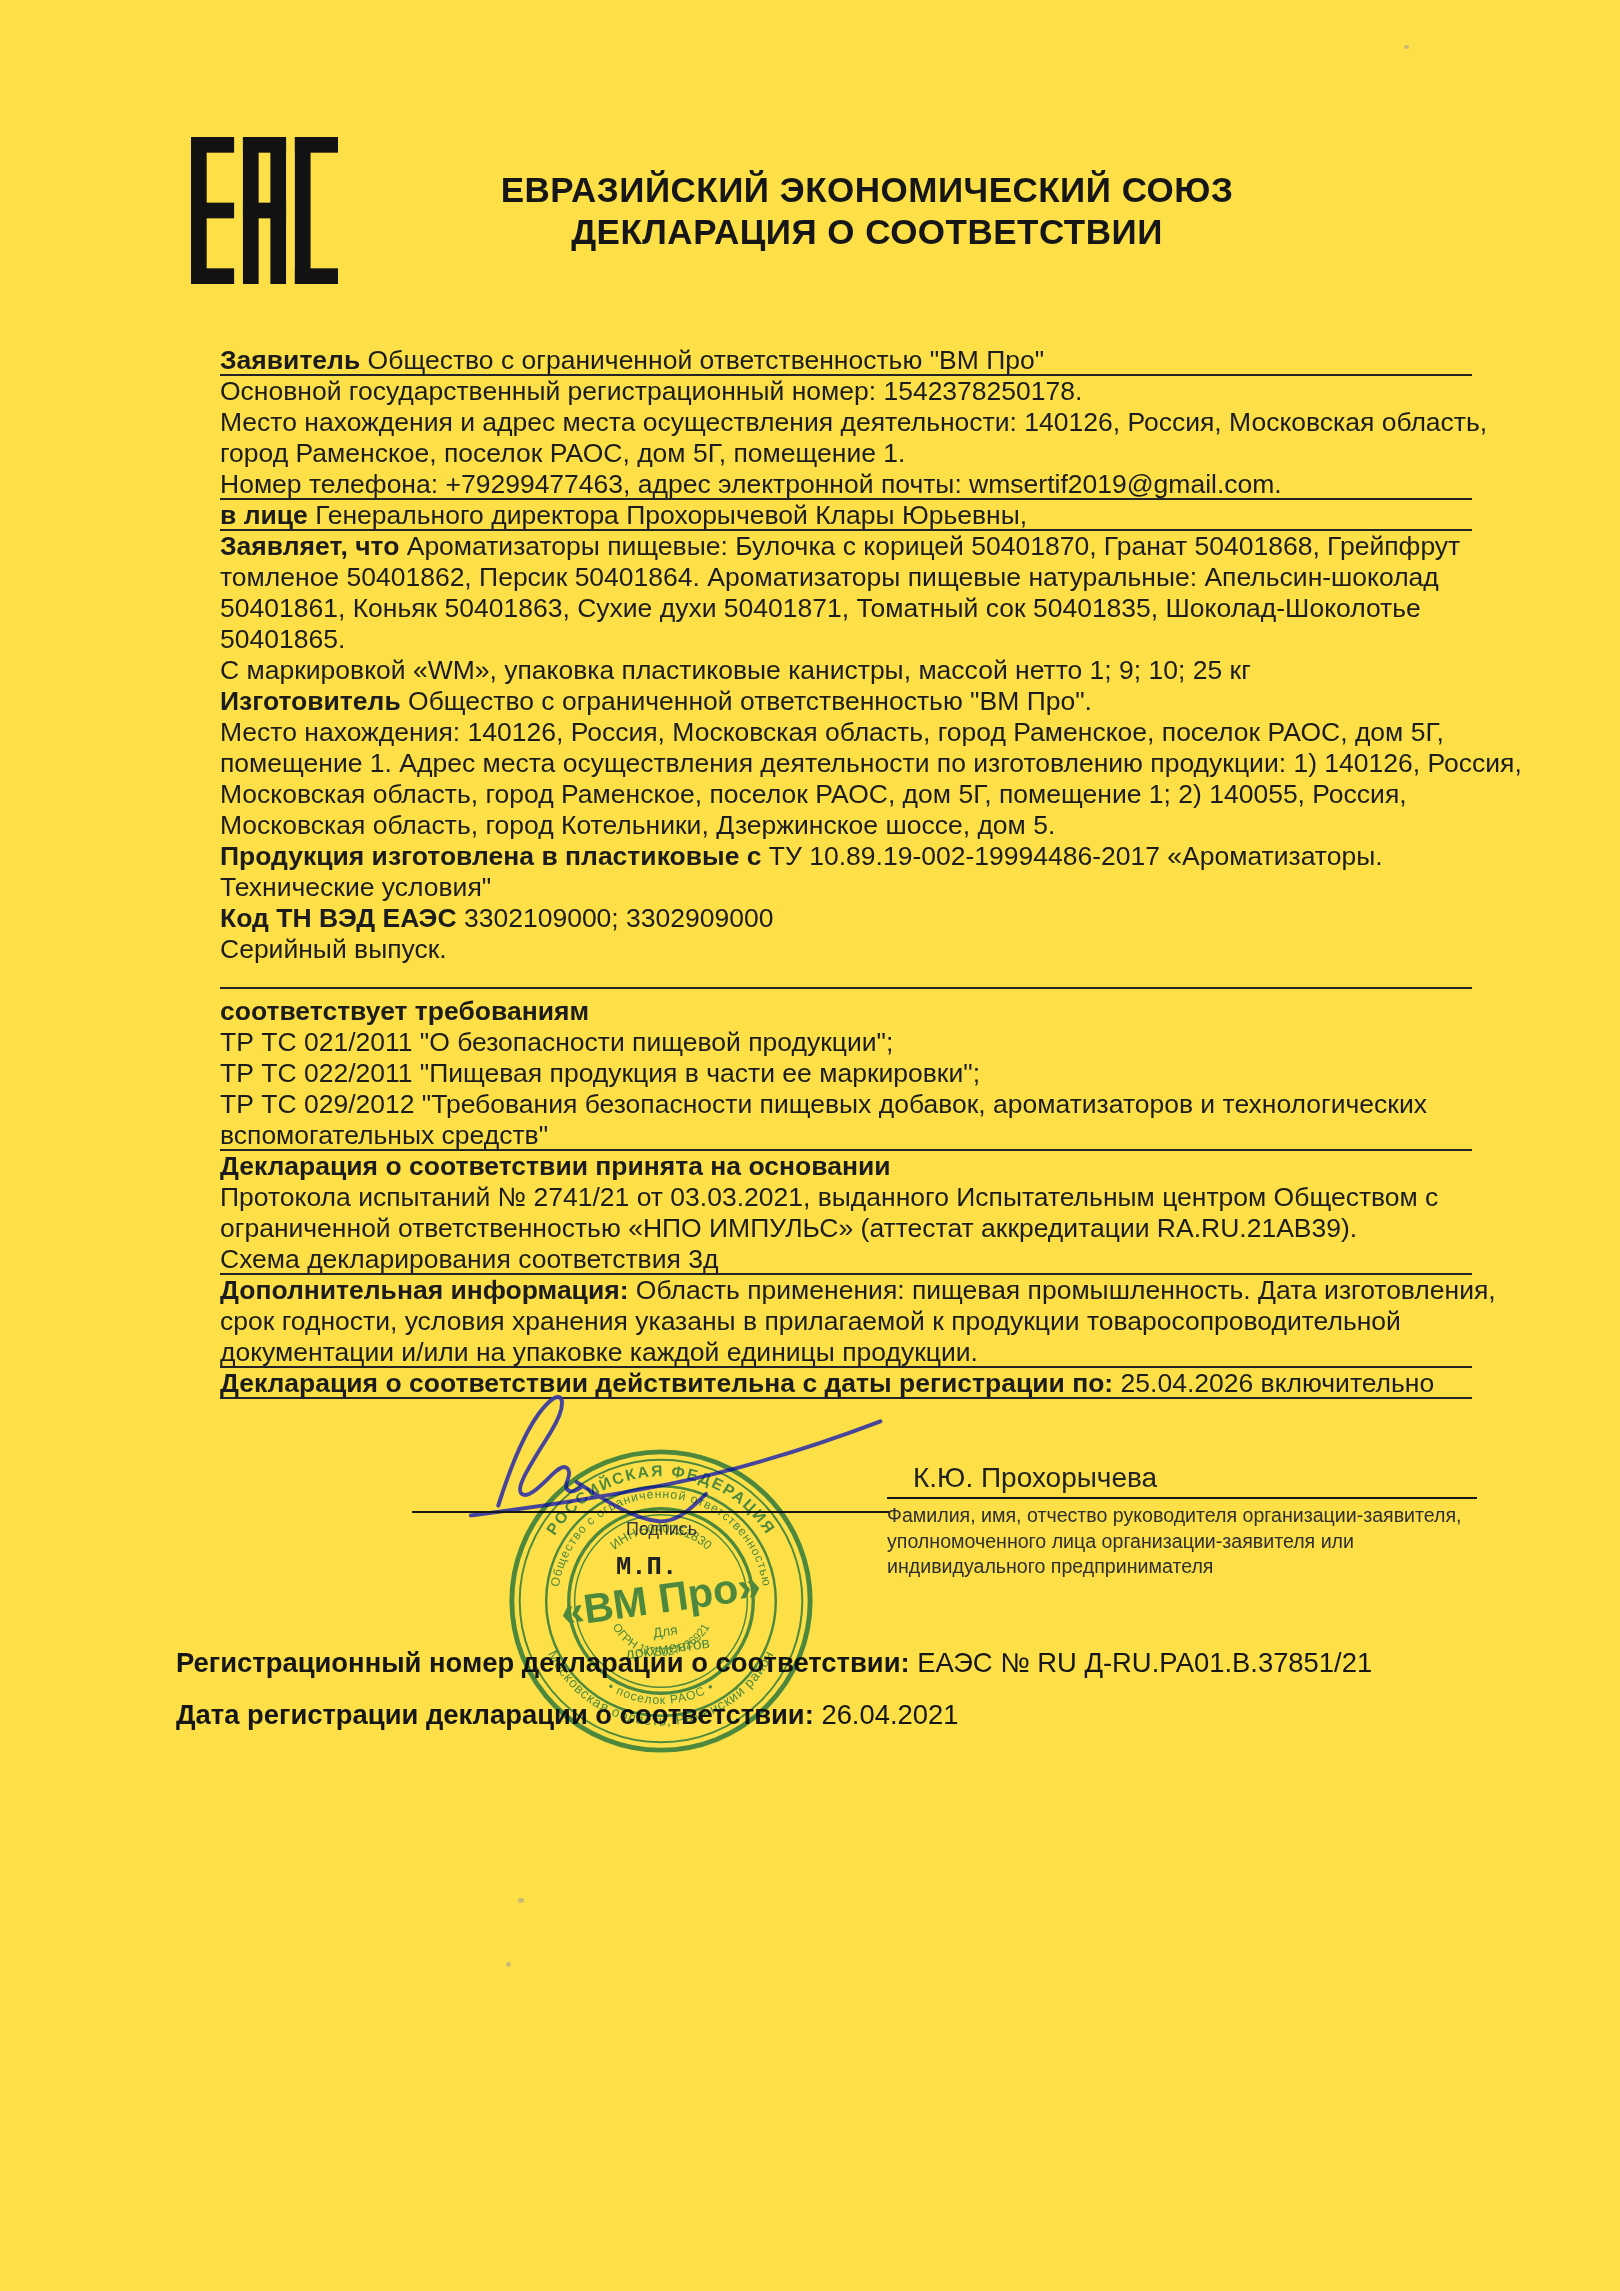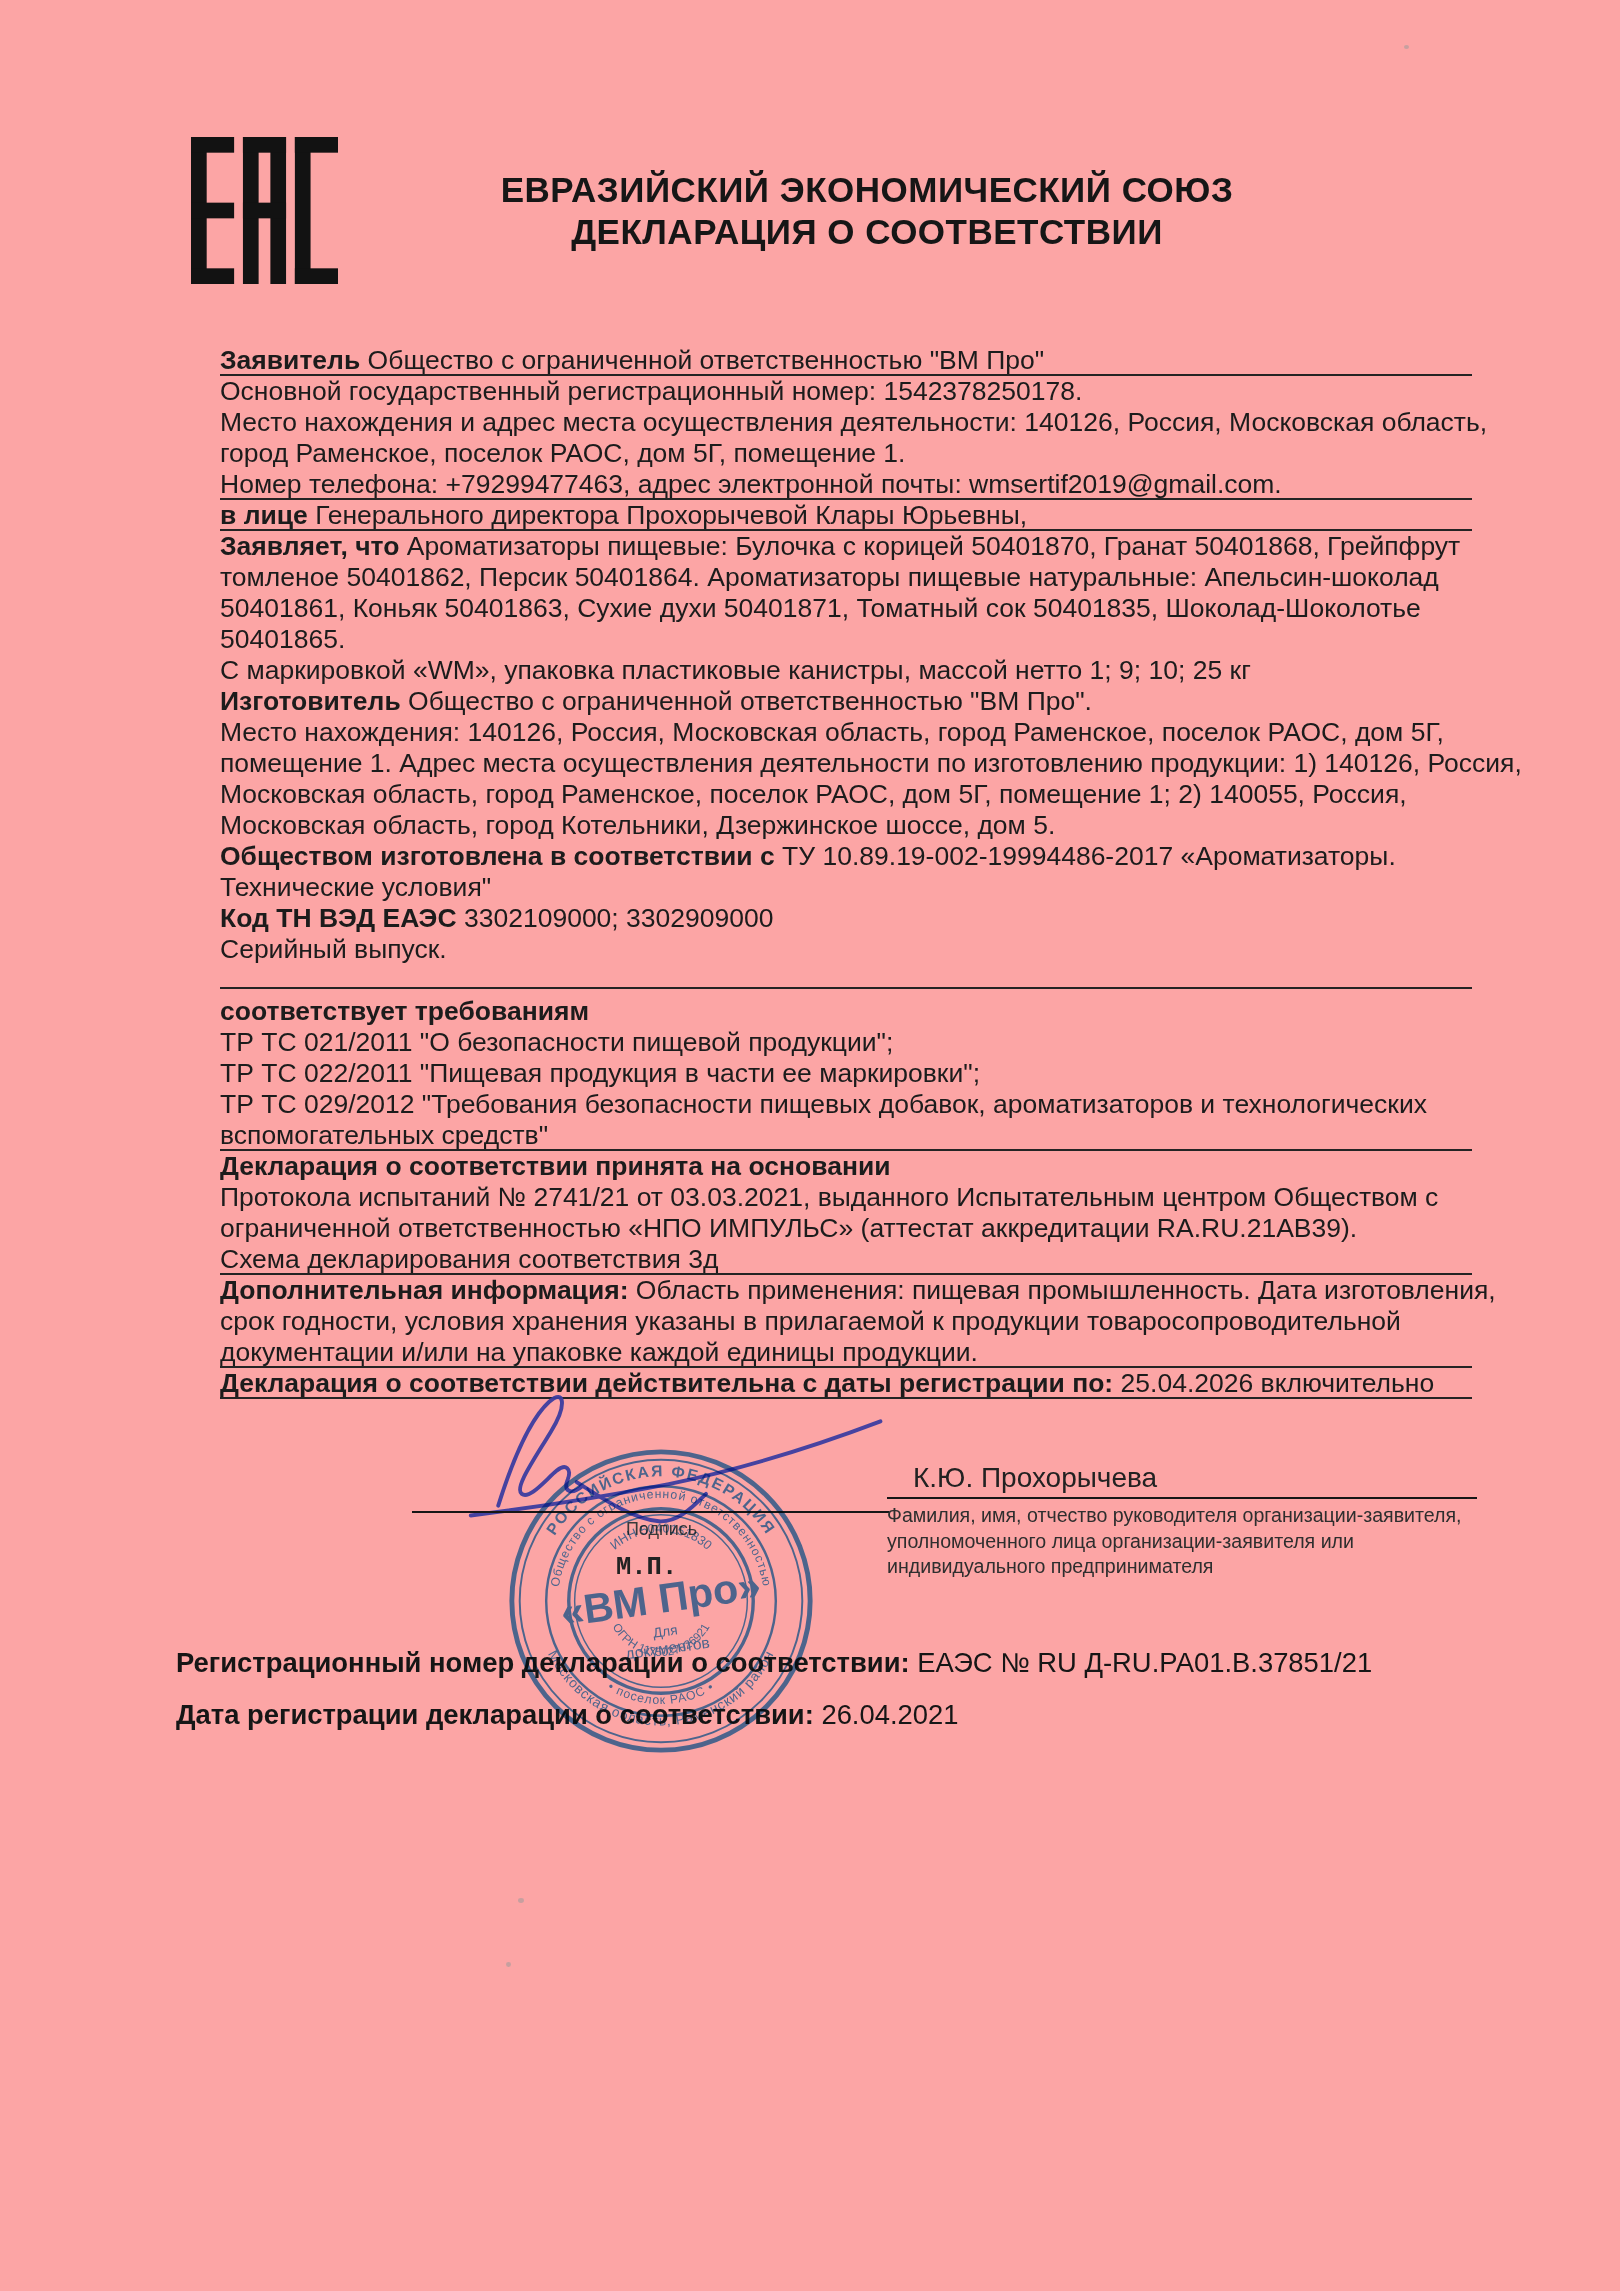--- a/index.html
+++ b/index.html
@@ -1,19 +1,19 @@
 <!DOCTYPE html>
 <html><head>
 <meta charset="utf-8">
 <style>
   html,body{margin:0;padding:0;background:#e8e8e8;}
   .page{
     position:relative;
     width:1620px;height:2292px;
-    background:#fca5a5;
+    background:#fde047;
     font-family:"Liberation Sans", sans-serif;
     color:#1c1c1c;
     overflow:hidden;
   }
   
   .eac-logo{position:absolute;left:191px;top:137px;width:147px;height:147px;}
   
   .header-title{
     position:absolute;left:475px;top:169px;width:784px;
     text-align:center;font-weight:bold;font-size:35px;line-height:42px;
@@ -90,21 +90,21 @@
       <div class="line"><span class="lbl">Заявляет, что</span><span> Ароматизаторы пищевые: Булочка с корицей  50401870, Гранат 50401868, Грейпфрут</span></div>
       <div class="line"><span>томленое 50401862, Персик 50401864.  Ароматизаторы пищевые натуральные:  Апельсин-шоколад</span></div>
       <div class="line"><span>50401861, Коньяк 50401863, Сухие духи  50401871, Томатный сок 50401835, Шоколад-Шоколотье</span></div>
       <div class="line"><span>50401865.</span></div>
       <div class="line"><span>С маркировкой «WM», упаковка пластиковые канистры, массой нетто 1; 9; 10; 25 кг</span></div>
       <div class="line"><span class="lbl">Изготовитель</span><span> Общество с ограниченной ответственностью "ВМ Про".</span></div>
       <div class="line"><span>Место нахождения: 140126, Россия, Московская область, город Раменское, поселок  РАОС, дом 5Г,</span></div>
       <div class="line"><span>помещение 1. Адрес места осуществления деятельности по изготовлению продукции: 1) 140126, Россия,</span></div>
       <div class="line"><span>Московская область, город Раменское, поселок  РАОС, дом 5Г, помещение 1; 2) 140055, Россия,</span></div>
       <div class="line"><span>Московская область, город Котельники, Дзержинское шоссе, дом 5.</span></div>
-      <div class="line"><span class="lbl">Обществом изготовлена в соответствии с</span><span> ТУ 10.89.19-002-19994486-2017 «Ароматизаторы.</span></div>
+      <div class="line"><span class="lbl">Продукция изготовлена в пластиковые с</span><span> ТУ 10.89.19-002-19994486-2017 «Ароматизаторы.</span></div>
       <div class="line"><span>Технические условия"</span></div>
       <div class="line"><span class="lbl">Код ТН ВЭД ЕАЭС</span><span> 3302109000; 3302909000</span></div>
       <div class="line"><span>Серийный выпуск.</span></div>
       <div class="line u blank"></div>
       <div class="line"><span class="lbl">соответствует требованиям</span></div>
       <div class="line"><span>ТР ТС 021/2011 "О безопасности пищевой продукции";</span></div>
       <div class="line"><span>ТР ТС 022/2011 "Пищевая продукция в части ее маркировки";</span></div>
       <div class="line"><span>ТР ТС 029/2012 "Требования безопасности пищевых добавок, ароматизаторов и технологических</span></div>
       <div class="line u"><span>вспомогательных средств"</span></div>
       <div class="line"><span class="lbl">Декларация о соответствии принята на основании</span></div>

